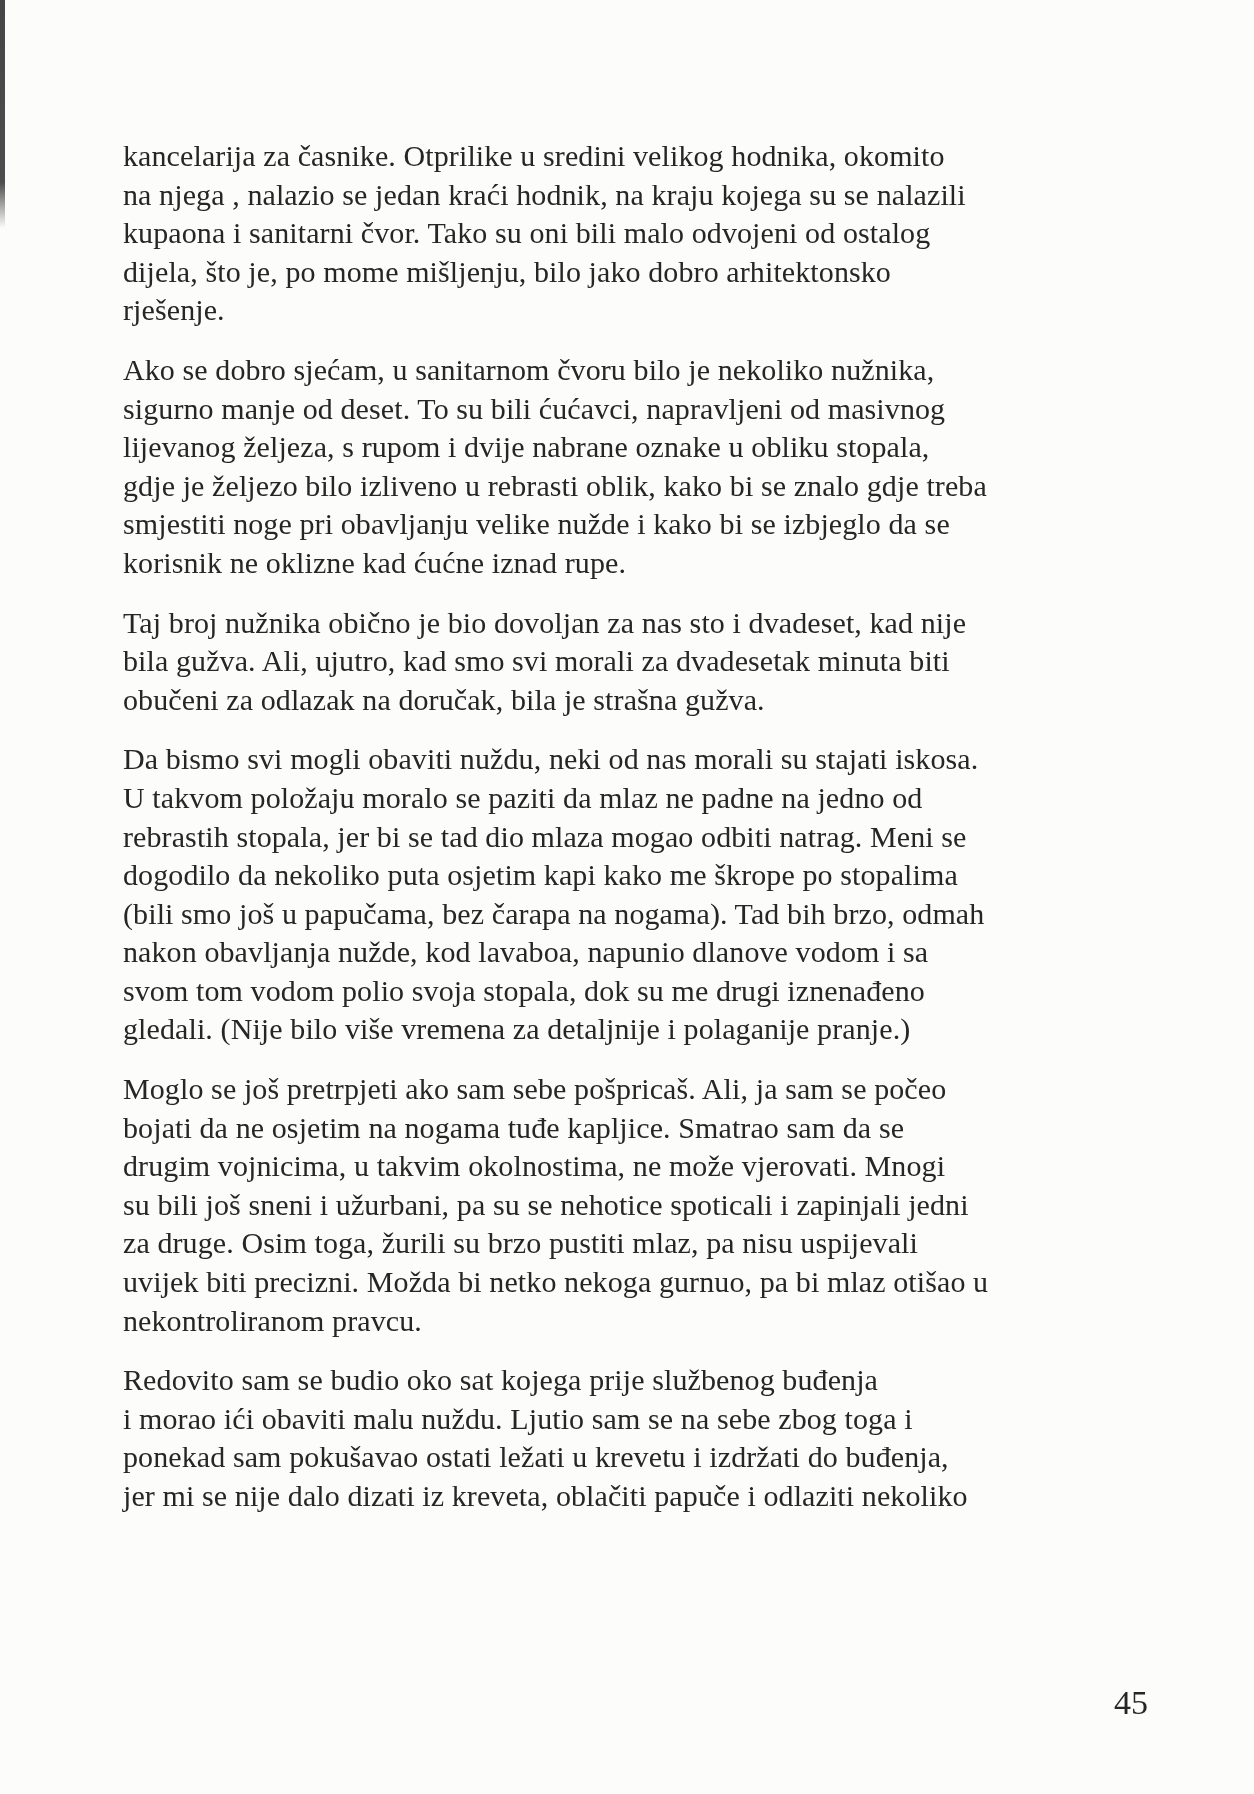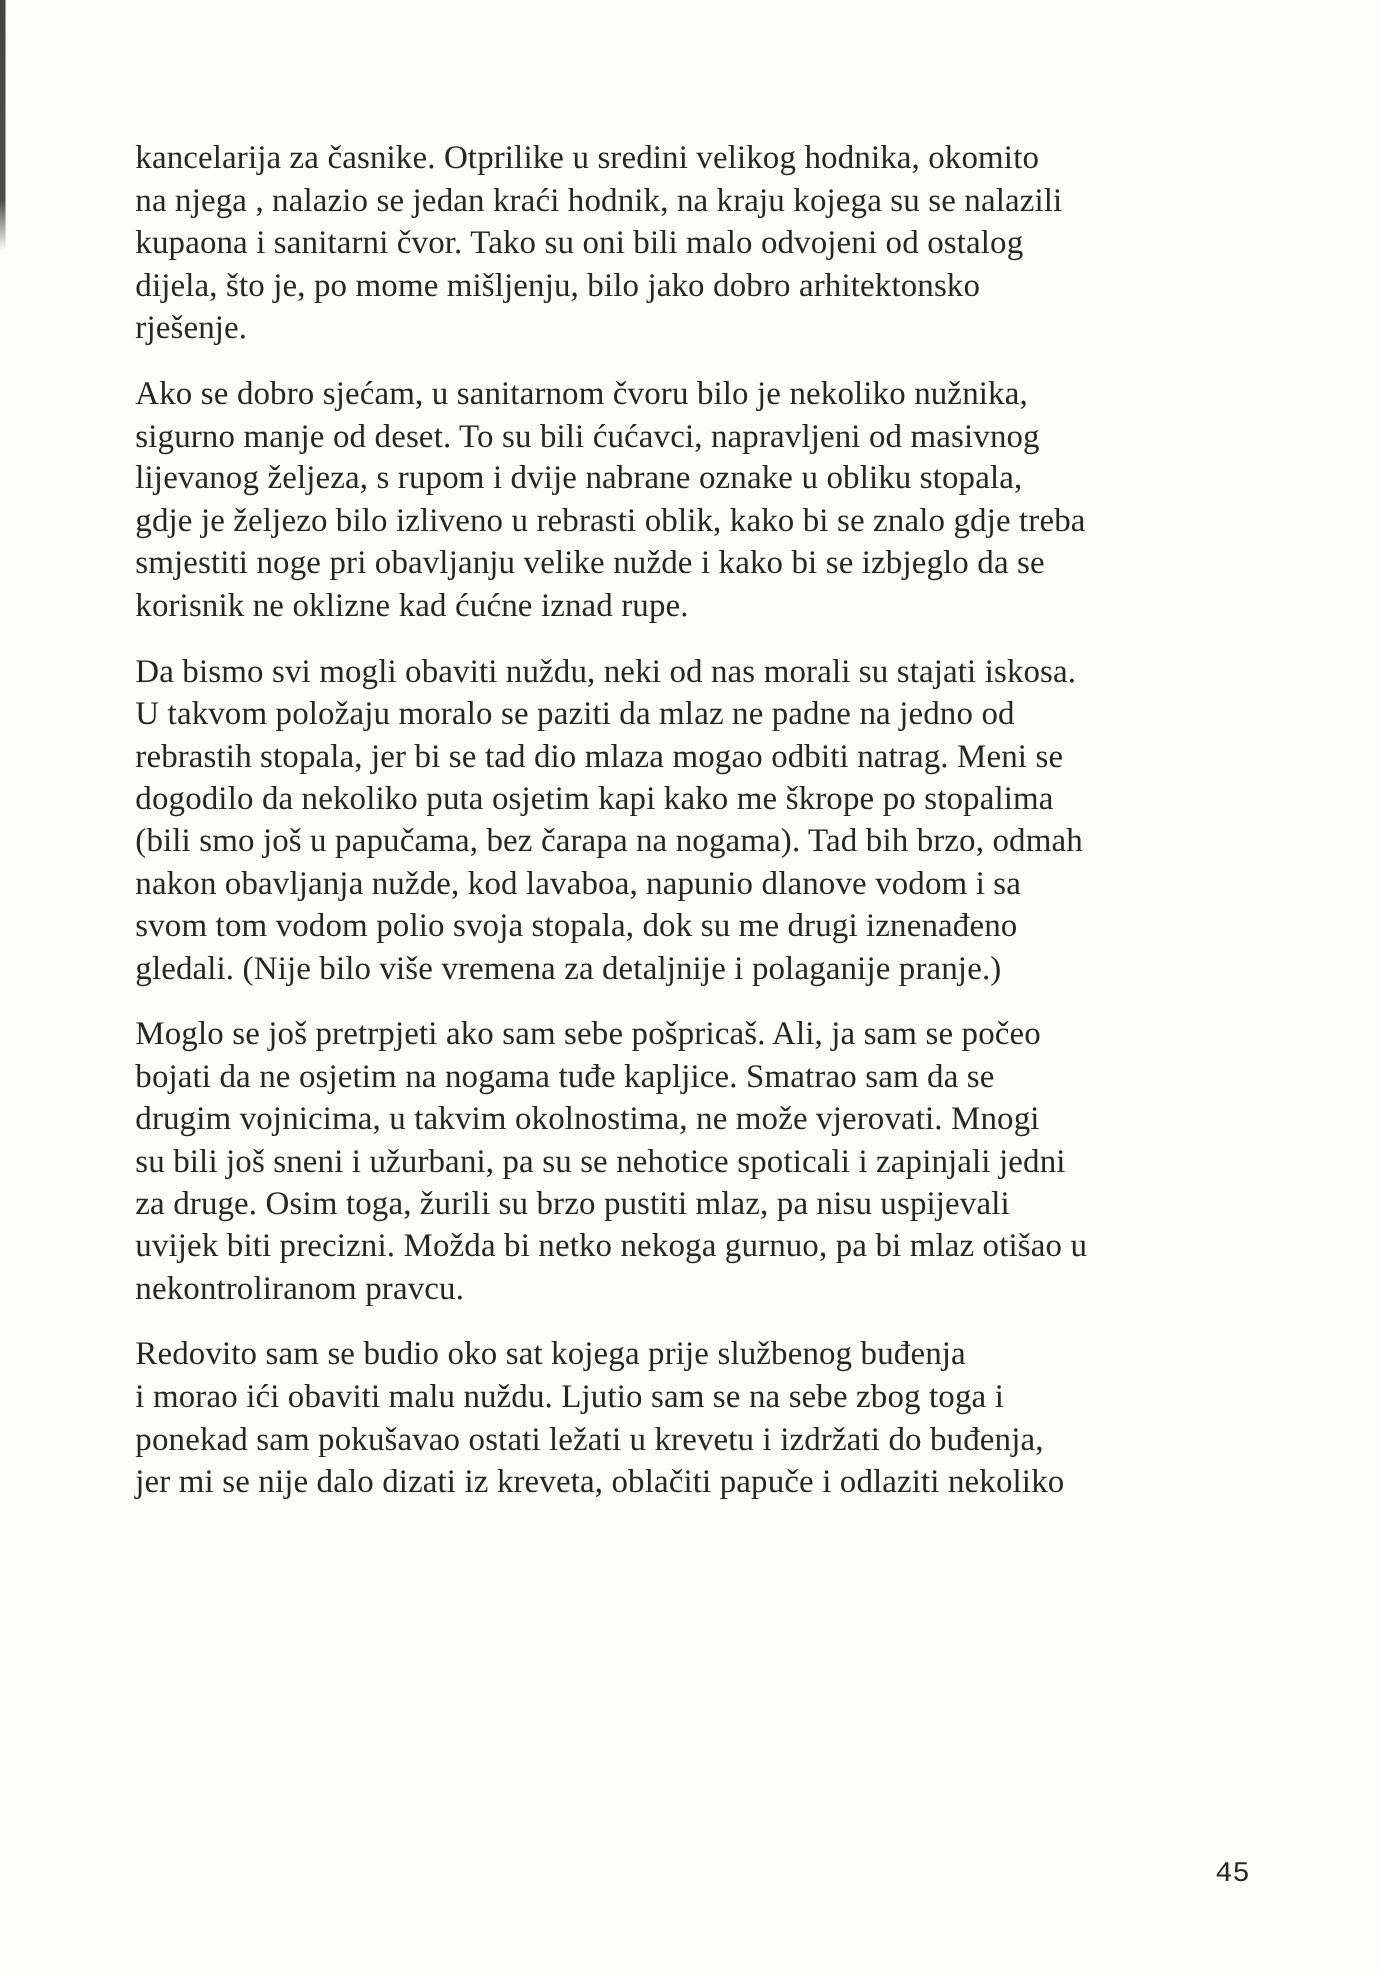--- a/index.html
+++ b/index.html
@@ -26,34 +26,33 @@
     height: 228px;
     background: linear-gradient(180deg, #454545 0%, #4d4d4d 80%, rgba(77,77,77,0) 100%);
   }
   .text-block {
     position: absolute;
     left: 123px;
     top: 121px;
     width: 1045px;
   }
   .para {
-    margin: 4px 0 21px 0;
+    margin: 16px 0 21px 0;
     font-size: 30px;
     line-height: 38.6px;
     white-space: pre-line;
     letter-spacing: 0.1px;
     text-align: left;
   }
   .page-number {
     position: absolute;
     top: 1684px;
-    right: 118px;
-    font-size: 26px;
+    right: 106px;
+    font-size: 34px;
     line-height: 38px;
-    font-family: Liberation Mono, monospace;
   }
 </style>
 </head>
 <body>
 
 <div class="page">
 
   <div class="scan-edge"></div>
 
   <main class="text-block">
@@ -61,20 +60,23 @@
 na njega , nalazio se jedan kraći hodnik, na kraju kojega su se nalazili
 kupaona i sanitarni čvor. Tako su oni bili malo odvojeni od ostalog
 dijela, što je, po mome mišljenju, bilo jako dobro arhitektonsko
 rješenje.</p>
     <p class="para">Ako se dobro sjećam, u sanitarnom čvoru bilo je nekoliko nužnika,
 sigurno manje od deset. To su bili ćućavci, napravljeni od masivnog
 lijevanog željeza, s rupom i dvije nabrane oznake u obliku stopala,
 gdje je željezo bilo izliveno u rebrasti oblik, kako bi se znalo gdje treba
 smjestiti noge pri obavljanju velike nužde i kako bi se izbjeglo da se
 korisnik ne oklizne kad ćućne iznad rupe.</p>
+    <p class="para">Taj broj nužnika obično je bio dovoljan za nas sto i dvadeset, kad nije
+bila gužva. Ali, ujutro, kad smo svi morali za dvadesetak minuta biti
+obučeni za odlazak na doručak, bila je strašna gužva.</p>
     <p class="para">Da bismo svi mogli obaviti nuždu, neki od nas morali su stajati iskosa.
 U takvom položaju moralo se paziti da mlaz ne padne na jedno od
 rebrastih stopala, jer bi se tad dio mlaza mogao odbiti natrag. Meni se
 dogodilo da nekoliko puta osjetim kapi kako me škrope po stopalima
 (bili smo još u papučama, bez čarapa na nogama). Tad bih brzo, odmah
 nakon obavljanja nužde, kod lavaboa, napunio dlanove vodom i sa
 svom tom vodom polio svoja stopala, dok su me drugi iznenađeno
 gledali. (Nije bilo više vremena za detaljnije i polaganije pranje.)</p>
     <p class="para">Moglo se još pretrpjeti ako sam sebe pošpricaš. Ali, ja sam se počeo
 bojati da ne osjetim na nogama tuđe kapljice. Smatrao sam da se

